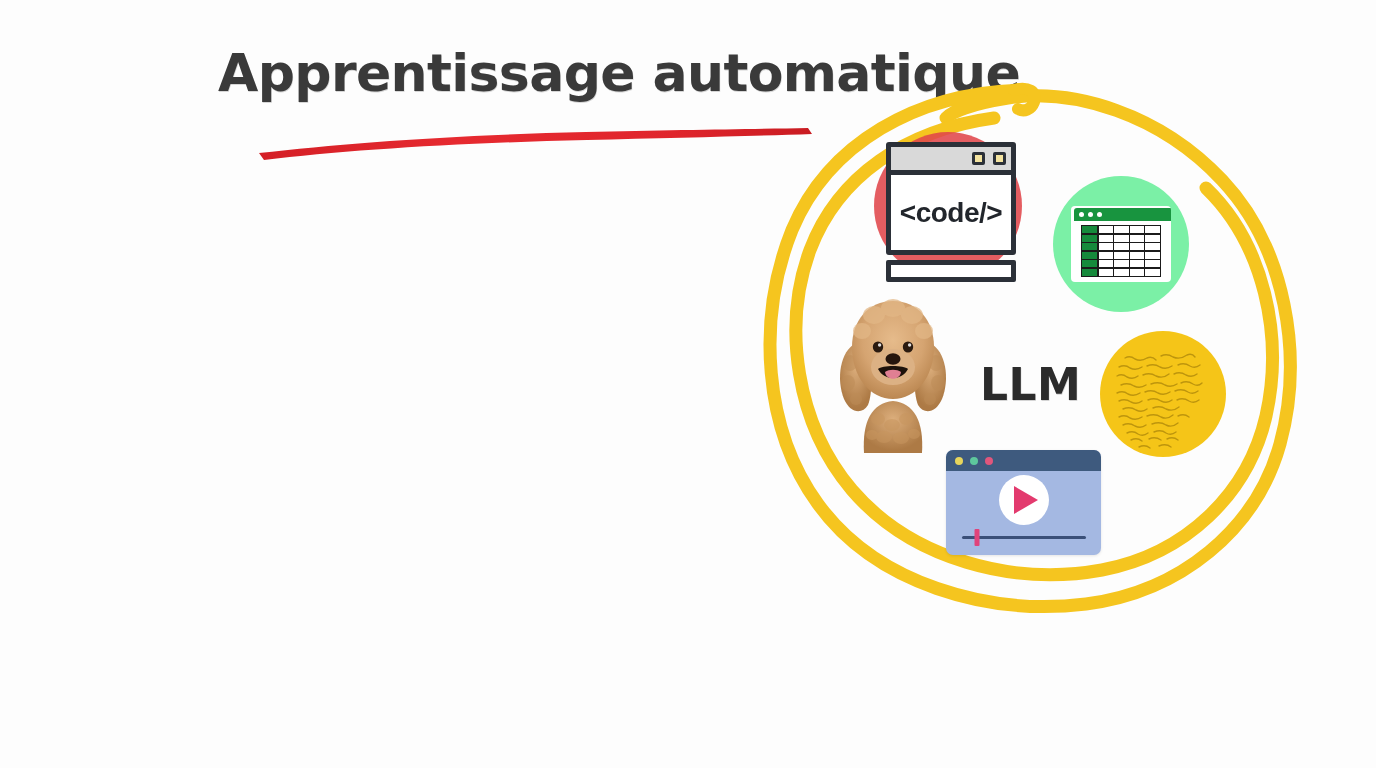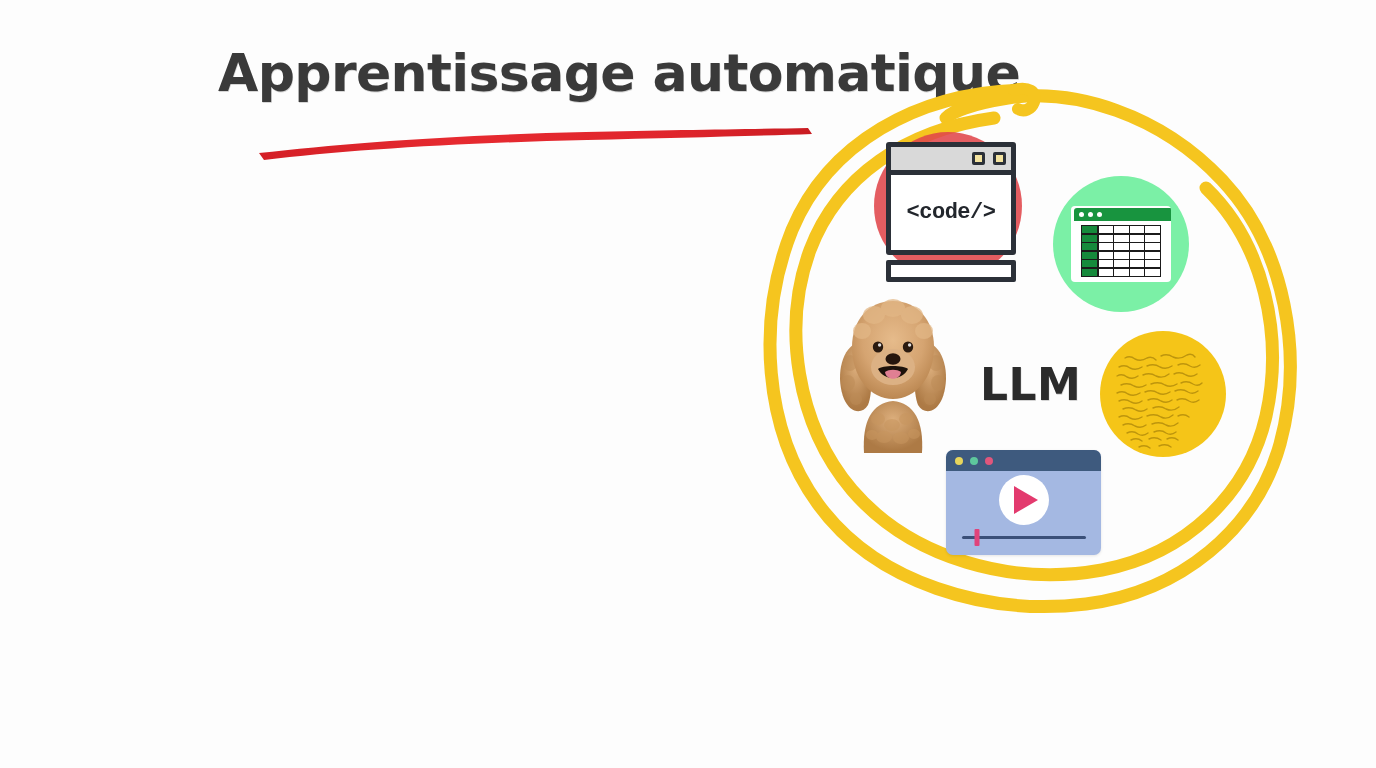--- a/index.html
+++ b/index.html
@@ -126,22 +126,22 @@
   }
   #code-window .win-body {
     position: absolute;
     left: 0; top: 28px;
     right: 0; bottom: 0;
     display: flex;
     align-items: center;
     justify-content: center;
   }
   #code-text {
-    font-family: Liberation Mono, monospace;
-    font-size: 22px;
+    font-family: Liberation Sans, sans-serif;
+    font-size: 28px;
     font-weight: 700;
     color: #22262c;
     letter-spacing: -0.5px;
   }
   #code-window .win-footer {
     position: absolute;
     left: 0;
     top: 118px;
     width: 100%;
     height: 22px;

